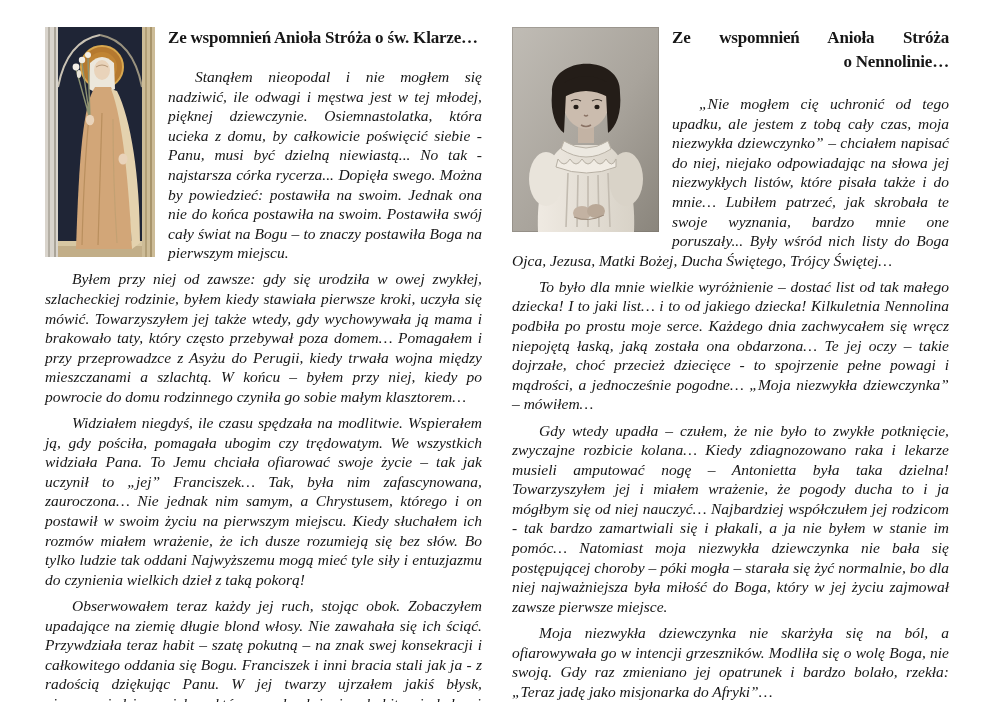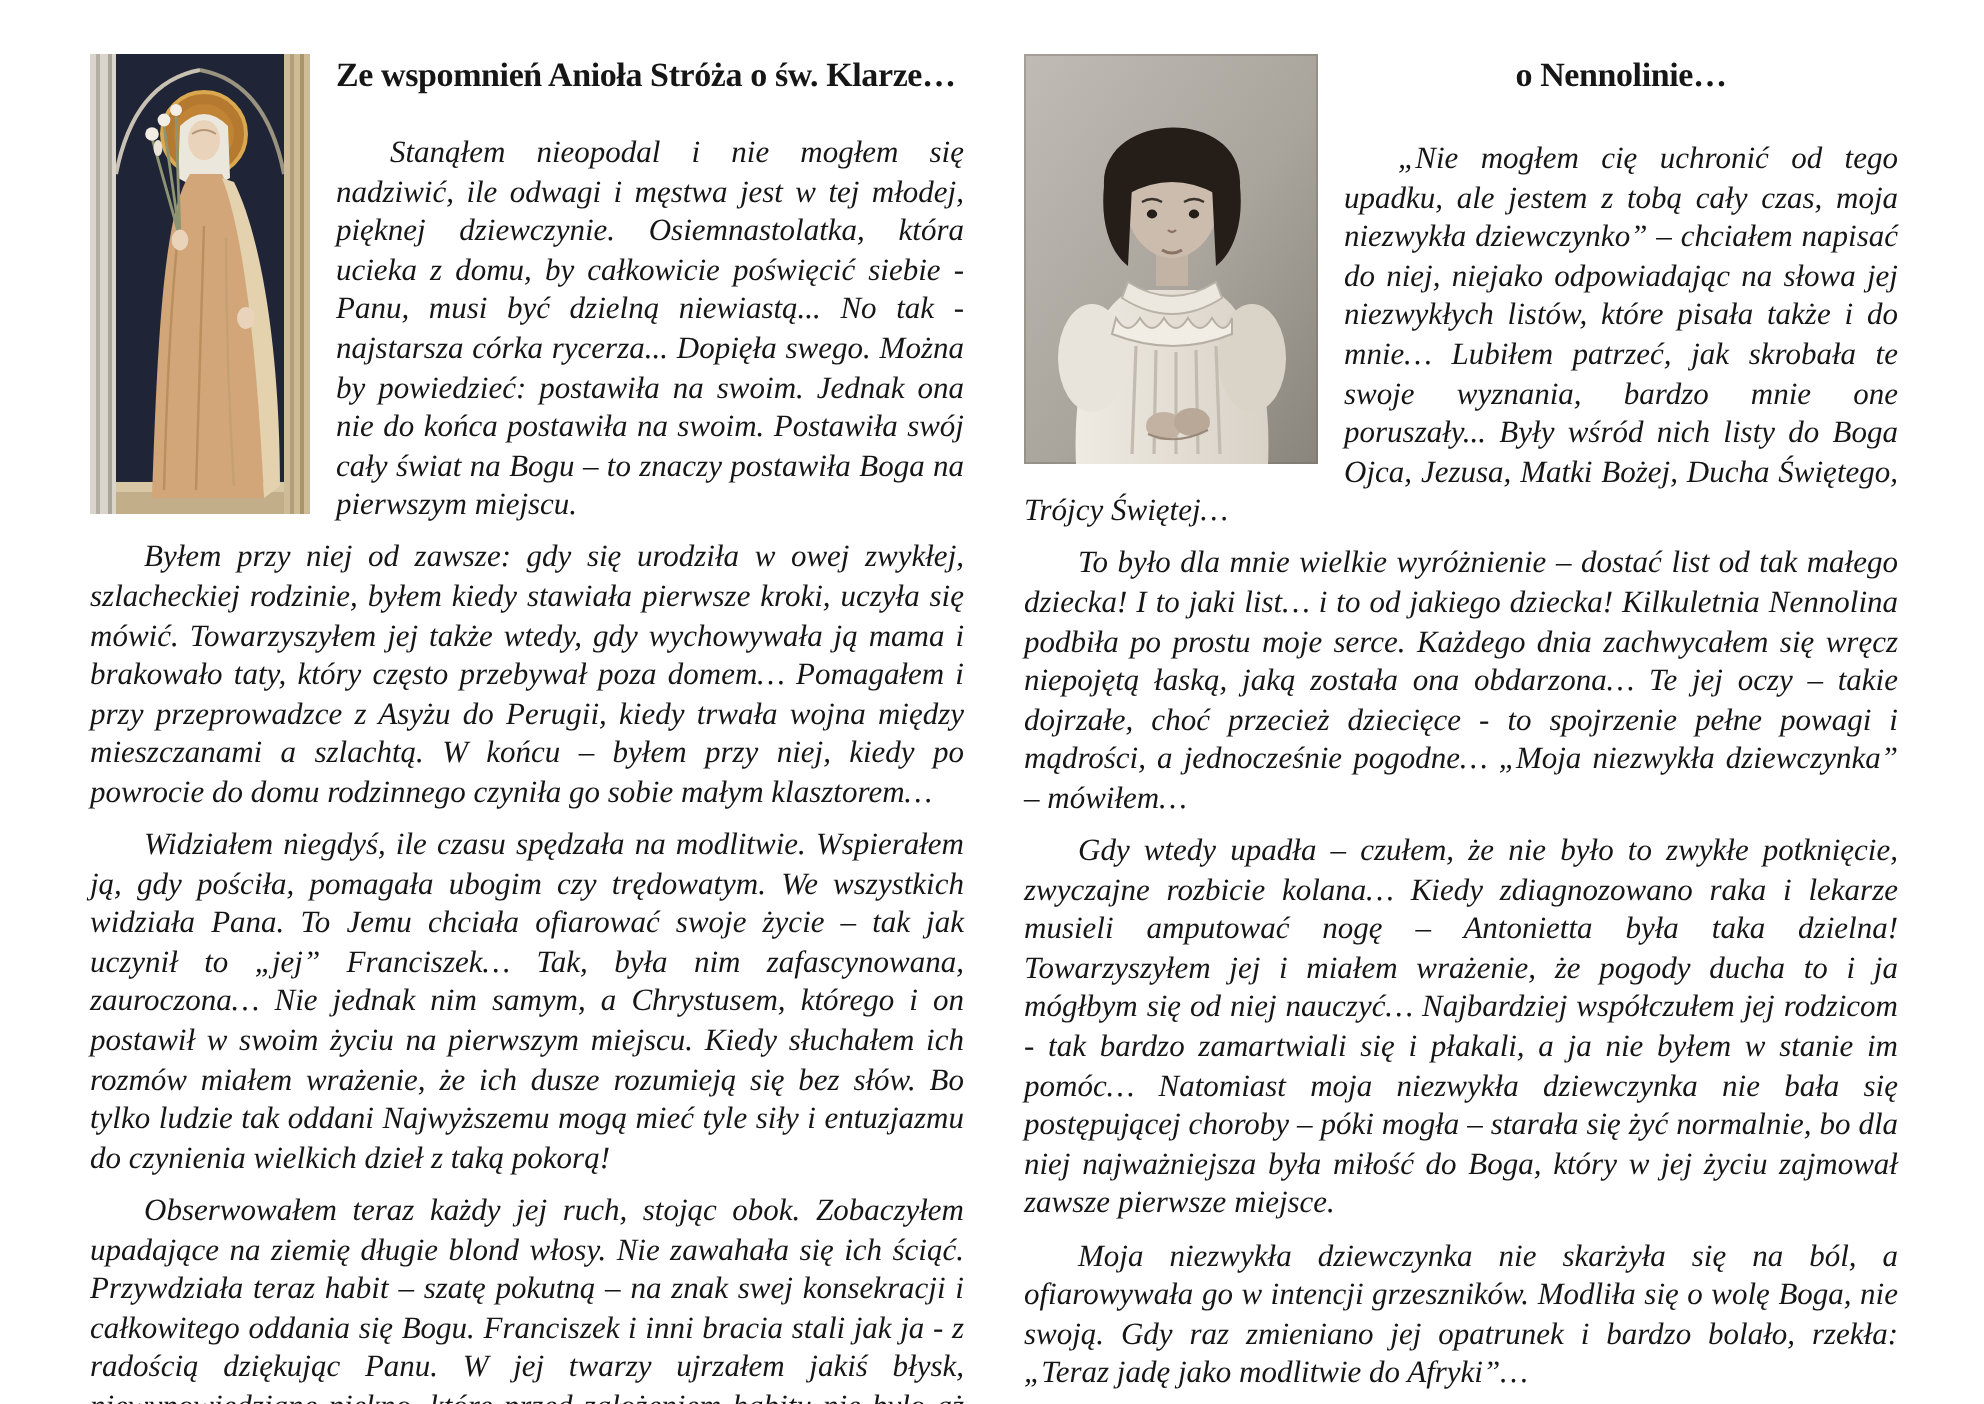--- a/index.html
+++ b/index.html
@@ -20,21 +20,21 @@
   figure{margin:0;padding:0;}
   .pic{float:left;margin:3px 13px 6px 0;}
   .pic svg{display:block;}
   h2.title{
     font-size:17px;font-weight:bold;line-height:24px;
     margin:2px 0 17px 0;text-align:left;
     letter-spacing:-0.2px;
   }
   #col-right h2.title{margin-bottom:20px;}
   .tline{display:block;text-align:justify;text-align-last:justify;}
-  .tline2{display:block;text-align:center;}
+  .tline2{display:block;text-align:right;}
   p.body-par{margin:0 0 6.5px 0;text-indent:27px;font-style:italic;}
 </style>
 </head>
 <body>
 
 <div class="page">
 
   <section class="col" id="col-left">
     <figure class="pic">
       <svg width="110" height="230" viewBox="0 0 110 230" xmlns="http://www.w3.org/2000/svg">
@@ -129,23 +129,24 @@
         <path d="M72,88 Q74,90 76,88" stroke="#8a7365" stroke-width="1.2" fill="none"></path>
         <path d="M69,98 Q74,101 79,98" stroke="#8a7365" stroke-width="1.6" fill="none"></path>
 
         <ellipse cx="70" cy="186" rx="9" ry="7" fill="#c3b2a2"></ellipse>
         <ellipse cx="84" cy="184" rx="9" ry="7" fill="#b9a897"></ellipse>
         <path d="M62,190 Q76,196 92,188" stroke="#9a8a7a" stroke-width="1" fill="none"></path>
       </svg>
     </figure>
 
     <h2 class="title">
+      <span class="tline">Ze wspomnień Anioła Stróża</span>
       <span class="tline2">o Nennolinie…</span>
     </h2>
 
     <p class="body-par">„Nie mogłem cię uchronić od tego upadku, ale jestem z tobą cały czas, moja niezwykła dziewczynko” – chciałem napisać do niej, niejako odpowiadając na słowa jej niezwykłych listów, które pisała także i do mnie… Lubiłem patrzeć, jak skrobała te swoje wyznania, bardzo mnie one poruszały... Były wśród nich listy do Boga Ojca, Jezusa, Matki Bożej, Ducha Świętego, Trójcy Świętej…</p>
     <p class="body-par">To było dla mnie wielkie wyróżnienie – dostać list od tak małego dziecka! I to jaki list… i to od jakiego dziecka!  Kilkuletnia Nennolina podbiła po prostu moje serce. Każdego dnia zachwycałem się wręcz niepojętą łaską, jaką została ona obdarzona… Te jej oczy – takie dojrzałe, choć przecież dziecięce - to spojrzenie pełne powagi i mądrości, a jednocześnie pogodne… „Moja niezwykła dziewczynka” – mówiłem…</p>
     <p class="body-par">Gdy wtedy upadła – czułem, że nie było to zwykłe potknięcie, zwyczajne rozbicie kolana… Kiedy zdiagnozowano raka i lekarze musieli amputować nogę – Antonietta była taka dzielna! Towarzyszyłem jej i miałem wrażenie, że pogody ducha to i ja mógłbym się od niej nauczyć… Najbardziej współczułem jej rodzicom - tak bardzo zamartwiali się i płakali, a ja nie byłem w stanie im pomóc… Natomiast moja niezwykła dziewczynka nie bała się postępującej choroby – póki mogła – starała się żyć normalnie, bo dla niej najważniejsza była miłość do Boga, który w jej życiu zajmował zawsze pierwsze miejsce.</p>
-    <p class="body-par">Moja niezwykła dziewczynka nie skarżyła się na ból, a ofiarowywała go w intencji grzeszników. Modliła się o wolę Boga, nie swoją. Gdy raz zmieniano jej opatrunek i bardzo bolało, rzekła: „Teraz jadę jako modlitwie do Afryki”…</p>
+    <p class="body-par">Moja niezwykła dziewczynka nie skarżyła się na ból, a ofiarowywała go w intencji grzeszników. Modliła się o wolę Boga, nie swoją. Gdy raz zmieniano jej opatrunek i bardzo bolało, rzekła: „Teraz jadę jako misjonarka do Afryki”…</p>
 
   </section>
 
 </div>
 
 </body></html>

